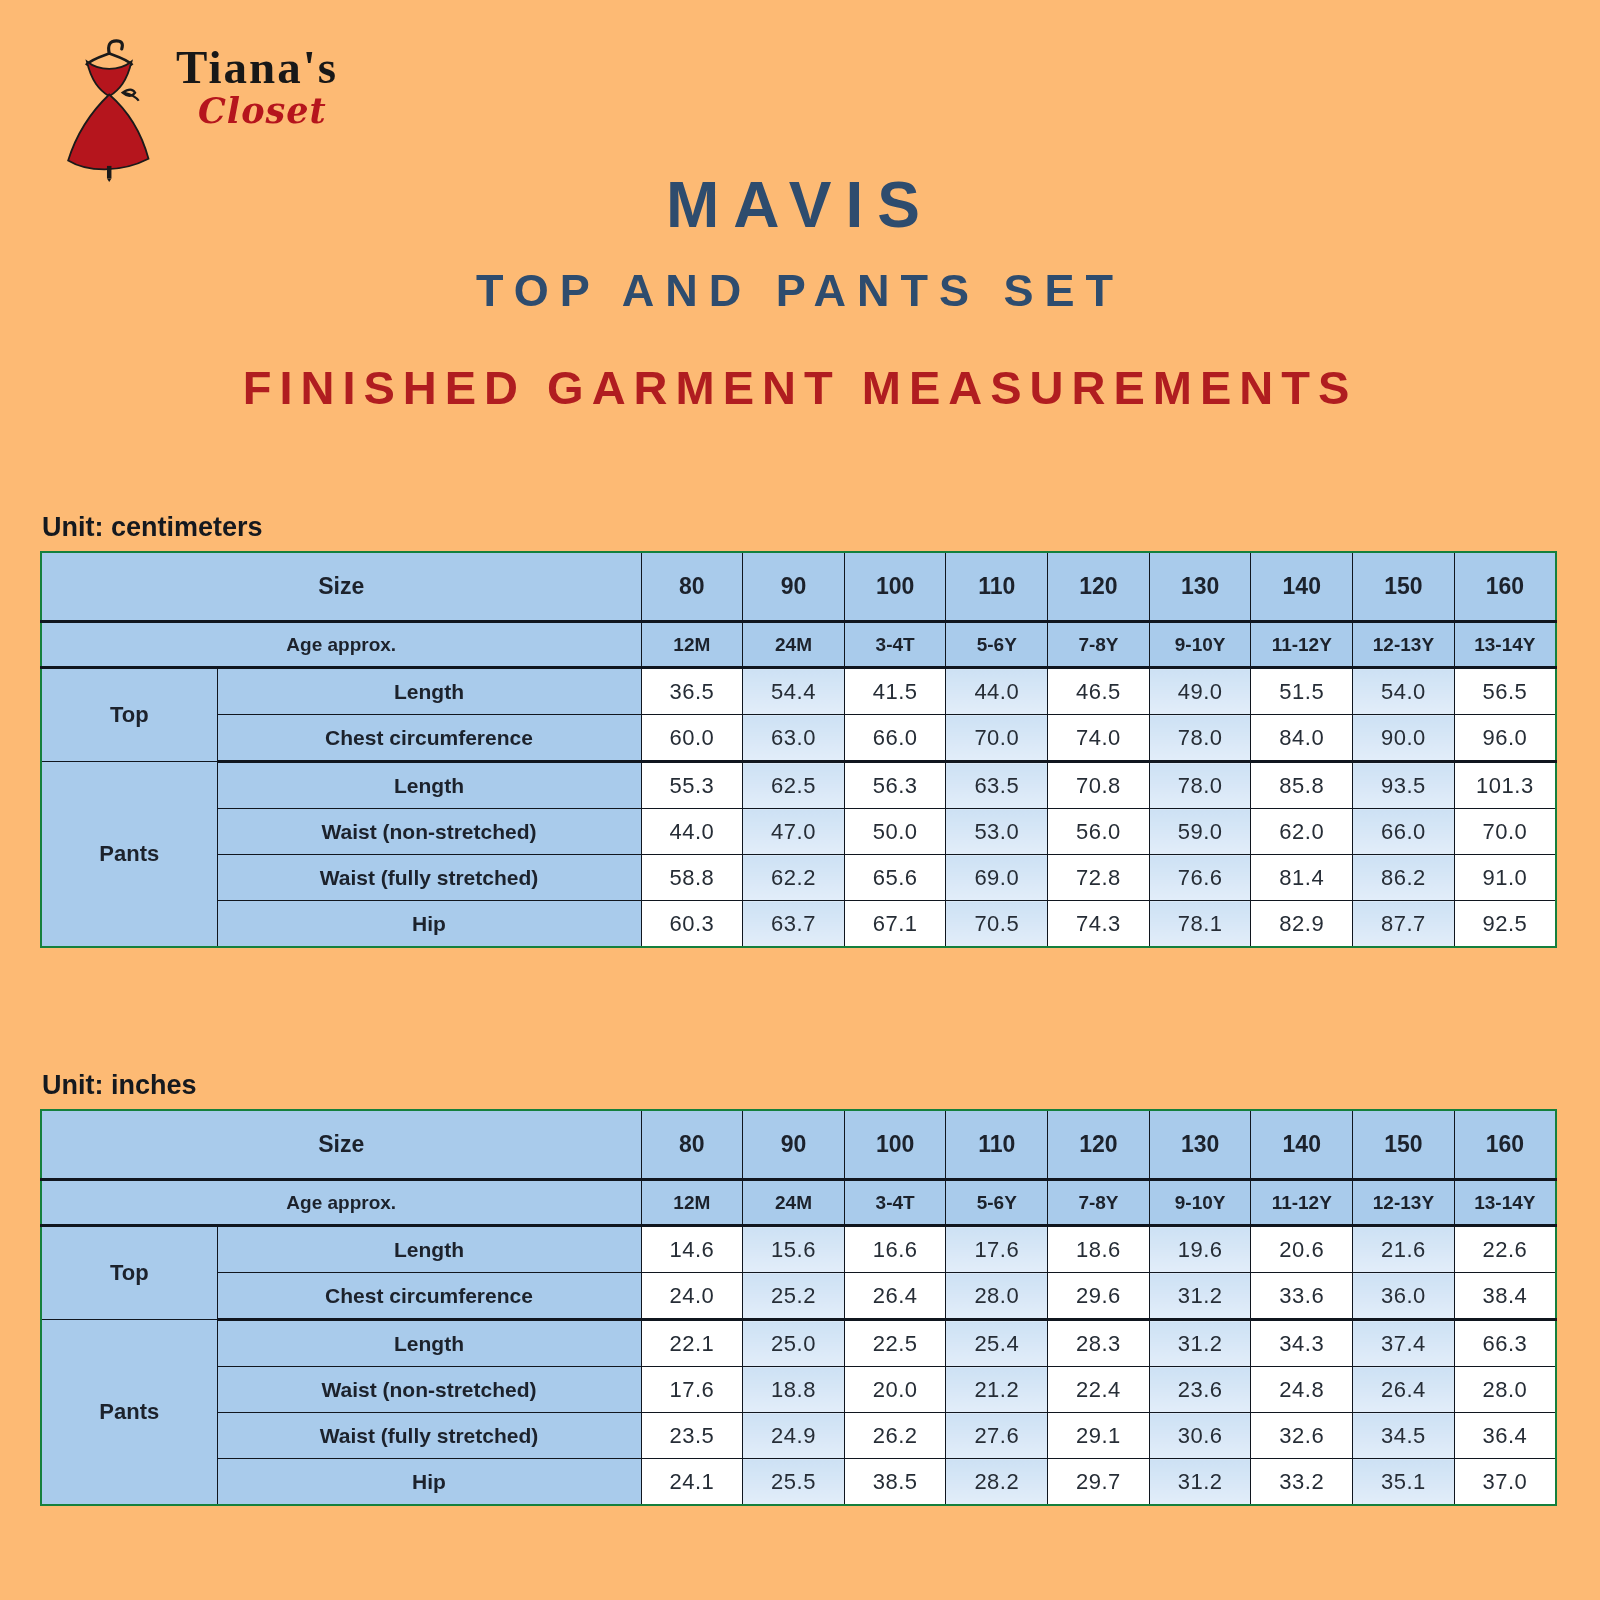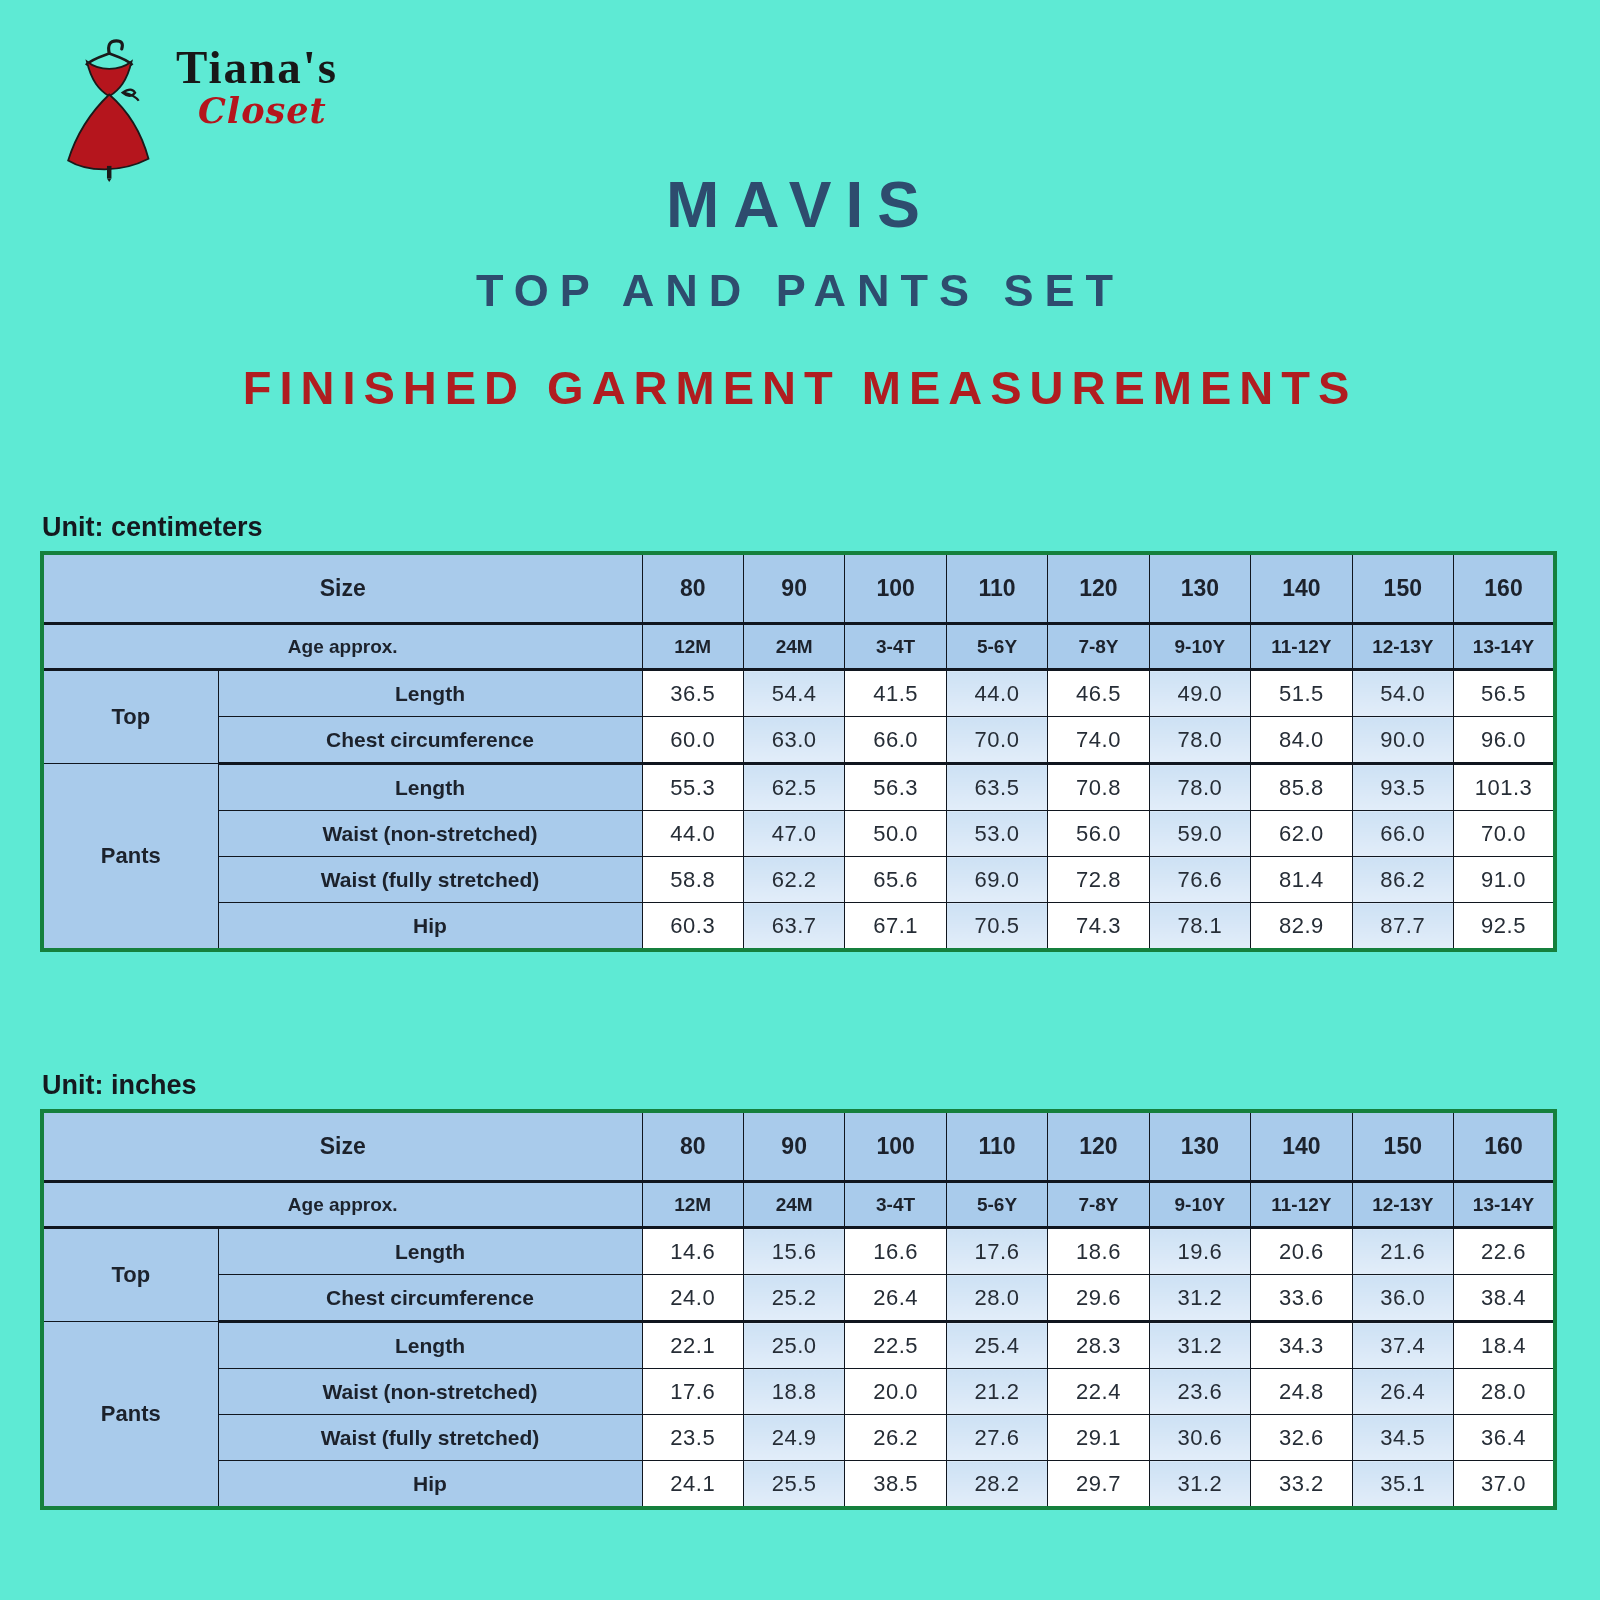--- a/index.html
+++ b/index.html
@@ -1,17 +1,17 @@
 <!DOCTYPE html>
 <html><head>
 <meta charset="utf-8">
 <style>
   html,body { margin:0; padding:0; background:#ffffff; }
   .page {
-    position:relative; width:1600px; height:1600px; background:#5eead4;
+    position:relative; width:1600px; height:1600px; background:#fdba74;
     font-family:"Liberation Sans", sans-serif; color:#1c222c; overflow:hidden;
   }
 
   
   .logo { position:absolute; left:52px; top:32px; display:flex; align-items:flex-start; }
   .logo svg { display:block; }
   .logo-text { margin-left:6px; padding-top:12px; line-height:1; }
   .logo-line1 {
     font-family:"Liberation Serif", serif; font-size:47px; font-weight:bold;
     color:#181818; letter-spacing:2px;
@@ -28,21 +28,21 @@
   .heading  { top:360px; font-size:47px; letter-spacing:8px;  color:#b01d20; }
 
   
   .table-section { position:absolute; left:40px; width:1517px; }
   .section-cm { top:512px; }
   .section-in { top:1070px; }
   .unit-label { font-size:27px; font-weight:bold; color:#15191f; margin:0 0 8px 2px; }
 
   table.size-chart {
     border-collapse:collapse; table-layout:fixed; width:1517px;
-    border:4px solid #15803d;
+    border:2px solid #15803d;
     padding-left:20px;
   }
   table.size-chart th, table.size-chart td {
     border:1px solid #10161f; text-align:center; vertical-align:middle; padding:0;
     overflow:hidden; white-space:nowrap;
   }
   .hdr { background:#a9cbeb; }
   tr.row-size th { height:67px; font-size:23px; }
   tr.row-age  th { height:43px; font-size:19px; }
   tr.row-size th, tr.row-age th { border-bottom-width:3px; }
@@ -262,21 +262,21 @@
             <th class="hdr grouplabel" rowspan="4">Pants</th>
             <th class="hdr rowlabel">Length</th>
             <td class="val">22.1</td>
             <td class="val alt">25.0</td>
             <td class="val">22.5</td>
             <td class="val alt">25.4</td>
             <td class="val">28.3</td>
             <td class="val alt">31.2</td>
             <td class="val">34.3</td>
             <td class="val alt">37.4</td>
-            <td class="val">18.4</td>
+            <td class="val">66.3</td>
           </tr>
           <tr>
             <th class="hdr rowlabel">Waist (non-stretched)</th>
             <td class="val">17.6</td>
             <td class="val alt">18.8</td>
             <td class="val">20.0</td>
             <td class="val alt">21.2</td>
             <td class="val">22.4</td>
             <td class="val alt">23.6</td>
             <td class="val">24.8</td>

